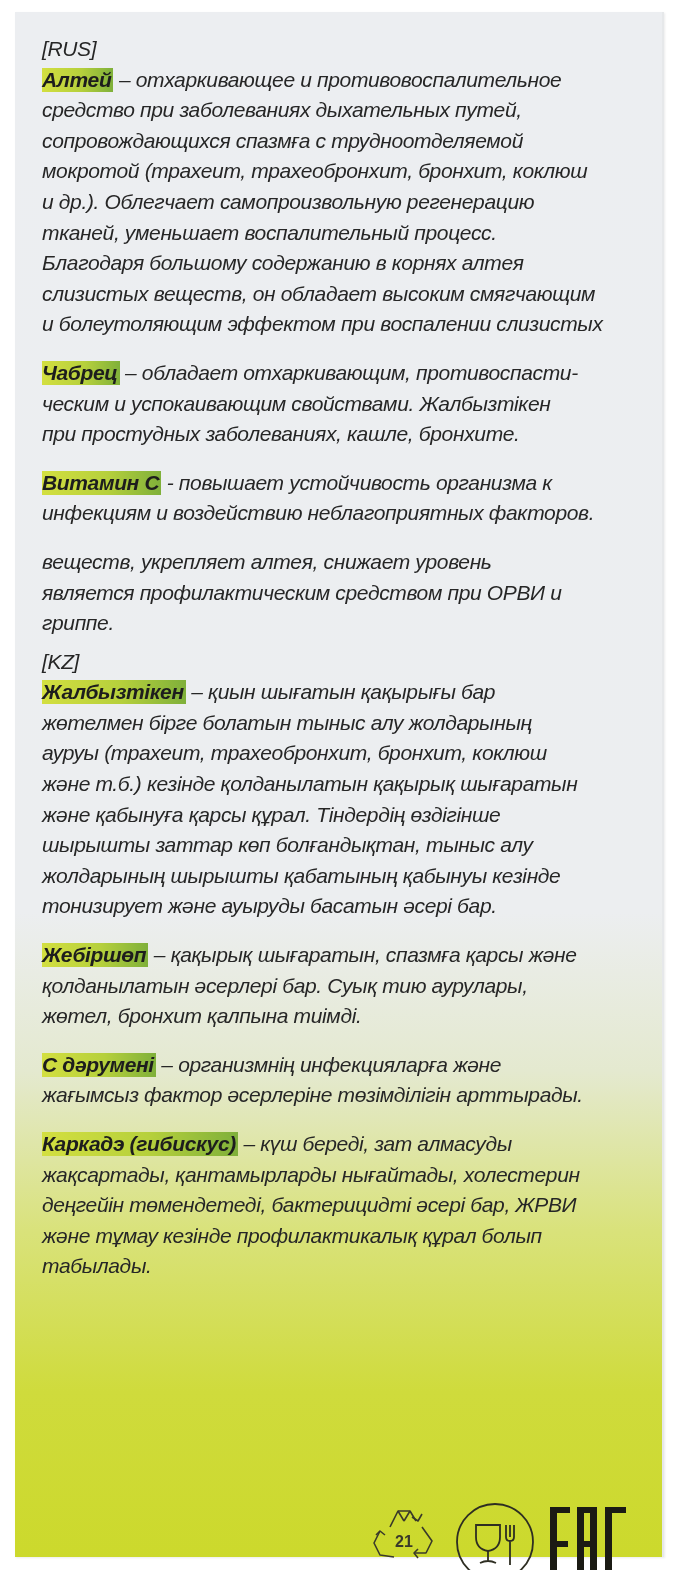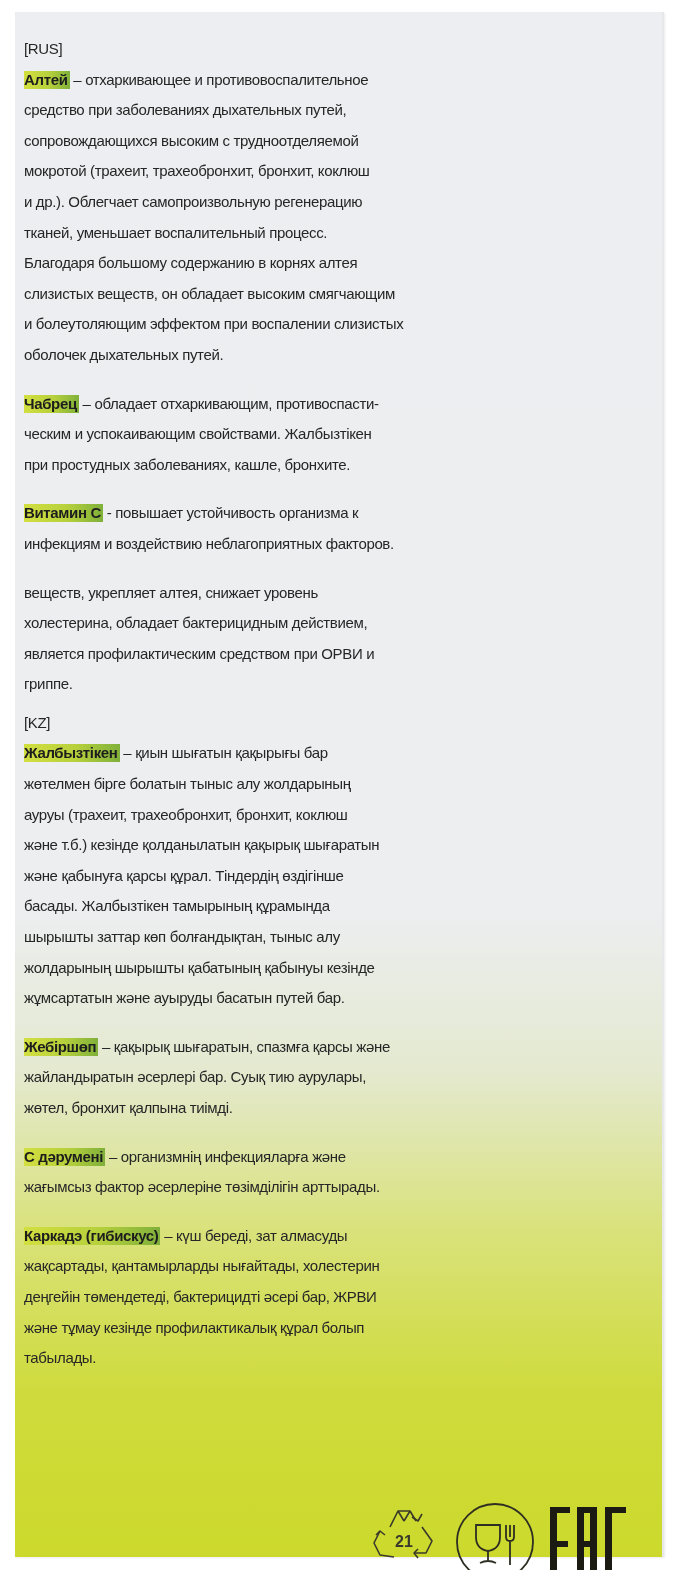--- a/index.html
+++ b/index.html
@@ -7,22 +7,22 @@
       width: 674px; height: 1570px; background: #ffffff; position: relative; overflow: hidden;
       font-family: "Liberation Sans", sans-serif;
     }
     .box {
       position: absolute; left: 15px; top: 12px; width: 647px; height: 1545px;
       background: linear-gradient(to bottom, #eceef1 0px, #eceef0 900px, #e4e9cf 1060px, #d9e27a 1220px, #cfdb3c 1380px, #ccd92c 1545px);
       box-shadow: 1px 1px 2px rgba(0,0,0,0.08);
       border-right: 2px solid #e6e8ea;
     }
     .content {
-      position: absolute; left: 24px; top: 34px; width: 605px;
-      color: #262626; font-size: 15px; line-height: 30.6px; letter-spacing: -0.35px;
+      position: absolute; left: 42px; top: 34px; width: 605px;
+      color: #262626; font-size: 21px; line-height: 30.6px; letter-spacing: -0.35px; font-style: italic;
     }
     .lang { font-weight: normal; margin: 0; }
     .entry { margin: 0; }
     .gap-lg { height: 18px; }
     .gap-sm { height: 8px; }
     .hl {
       font-weight: bold;
       background: linear-gradient(to right, #d3df40 0%, #b6d03c 55%, #7fb03a 100%);
       padding: 0 2px 1px 0;
       color: #1d1d1d;
@@ -40,70 +40,67 @@
 
 <div class="box"></div>
 
 <div class="content">
 
   <div class="lang">[RUS]</div>
 
   <div class="entry">
     <span class="line"><span class="hl">Алтей</span><span> – отхаркивающее и противовоспалительное</span></span>
     <span class="line">средство при заболеваниях дыхательных путей,</span>
-    <span class="line">сопровождающихся высоким с трудноотделяемой</span>
+    <span class="line">сопровождающихся спазмға с трудноотделяемой</span>
     <span class="line">мокротой (трахеит, трахеобронхит, бронхит, коклюш</span>
     <span class="line">и др.). Облегчает самопроизвольную регенерацию</span>
     <span class="line">тканей, уменьшает воспалительный процесс.</span>
     <span class="line">Благодаря большому содержанию в корнях алтея</span>
     <span class="line">слизистых веществ, он обладает высоким смягчающим</span>
     <span class="line">и болеутоляющим эффектом при воспалении слизистых</span>
-    <span class="line">оболочек дыхательных путей.</span>
   </div>
   <div class="gap-lg"></div>
 
   <div class="entry">
     <span class="line"><span class="hl">Чабрец</span><span> – обладает отхаркивающим, противоспасти-</span></span>
     <span class="line">ческим и успокаивающим свойствами. Жалбызтікен</span>
     <span class="line">при простудных заболеваниях, кашле, бронхите.</span>
   </div>
   <div class="gap-lg"></div>
 
   <div class="entry">
     <span class="line"><span class="hl">Витамин С</span><span> - повышает устойчивость организма к</span></span>
     <span class="line">инфекциям и воздействию неблагоприятных факторов.</span>
   </div>
   <div class="gap-lg"></div>
 
   <div class="entry">
     <span class="line">веществ, укрепляет алтея, снижает уровень</span>
-    <span class="line">холестерина, обладает бактерицидным действием,</span>
     <span class="line">является профилактическим средством при ОРВИ и</span>
     <span class="line">гриппе.</span>
   </div>
   <div class="gap-sm"></div>
 
   <div class="lang">[KZ]</div>
 
   <div class="entry">
     <span class="line"><span class="hl">Жалбызтікен</span><span> – қиын шығатын қақырығы бар</span></span>
     <span class="line">жөтелмен бірге болатын тыныс алу жолдарының</span>
     <span class="line">ауруы (трахеит, трахеобронхит, бронхит, коклюш</span>
     <span class="line">және т.б.) кезінде қолданылатын қақырық шығаратын</span>
     <span class="line">және қабынуға қарсы құрал. Тіндердің өздігінше</span>
-    <span class="line">басады. Жалбызтікен тамырының құрамында</span>
     <span class="line">шырышты заттар көп болғандықтан, тыныс алу</span>
     <span class="line">жолдарының шырышты қабатының қабынуы кезінде</span>
-    <span class="line">жұмсартатын және ауыруды басатын путей бар.</span>
+    <span class="line">тонизирует және ауыруды басатын әсері бар.</span>
   </div>
   <div class="gap-lg"></div>
 
   <div class="entry">
     <span class="line"><span class="hl">Жебіршөп</span><span> – қақырық шығаратын, спазмға қарсы және</span></span>
-    <span class="line">жайландыратын әсерлері бар. Суық тию аурулары,</span>
+    <span class="line">қолданылатын әсерлері бар. Суық тию аурулары,</span>
     <span class="line">жөтел, бронхит қалпына тиімді.</span>
   </div>
   <div class="gap-lg"></div>
 
   <div class="entry">
     <span class="line"><span class="hl">С дәрумені</span><span> – организмнің инфекцияларға және</span></span>
     <span class="line">жағымсыз фактор әсерлеріне төзімділігін арттырады.</span>
   </div>
   <div class="gap-lg"></div>
 

